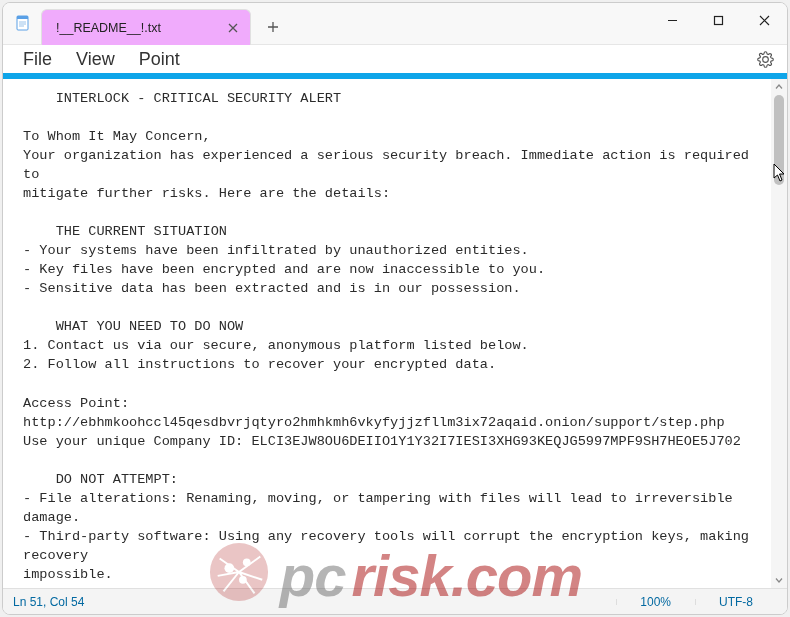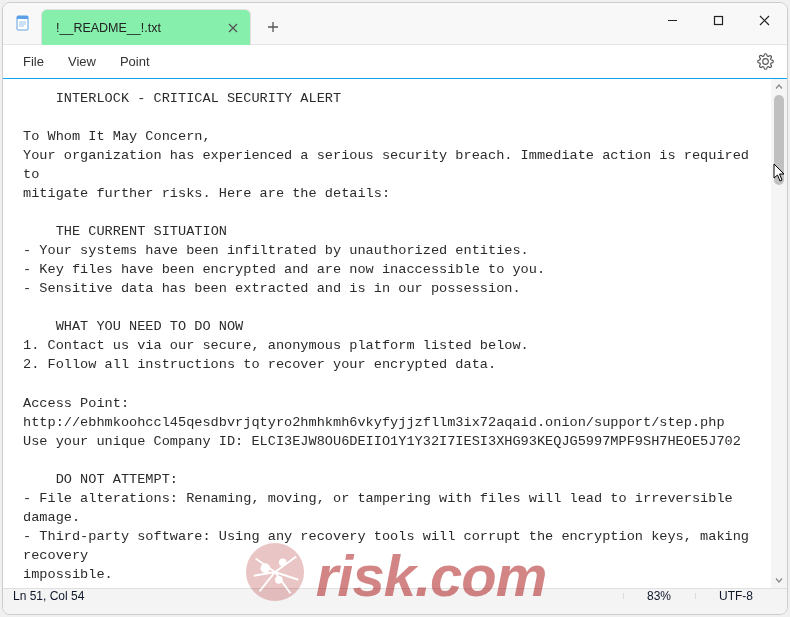--- a/index.html
+++ b/index.html
@@ -32,21 +32,21 @@
   border-bottom: 1px solid #e6e6e6;
 }
 .app-icon {
   width: 16px; height: 16px;
   margin: 12px 10px 0 12px;
   display: inline-block;
 }
 .tab {
   margin-top: 6px;
   height: 36px;
-  background: #86efac;
+  background: #f0abfc;
   border: 1px solid #e0e0e0;
   border-bottom: none;
   border-radius: 6px 6px 0 0;
   display: flex;
   align-items: center;
   padding: 0 10px 0 14px;
   min-width: 210px;
   font-size: 12.5px;
   color: #222;
 }
@@ -74,22 +74,22 @@
   display:flex; align-items:center; justify-content:center;
   color:#222;
 }
 
 .menubar {
   height: 34px;
   background:#fff;
   display:flex;
   align-items:center;
   padding: 0 8px;
-  border-bottom: 1px solid #0ea5e9;
-  font-size: 13px;
+  border-bottom: 6px solid #0ea5e9;
+  font-size: 18px;
   color:#333;
 }
 .menubar .menuitem { padding: 6px 12px; border-radius:4px; }
 .menubar .settings {
   margin-left:auto;
   width:28px; height:28px;
   display:flex; align-items:center; justify-content:center;
   color:#555;
 }
 
@@ -126,23 +126,23 @@
   position:absolute; top:0; left:3px;
   width:10px; height:90px;
   background:#c0c0c0; border-radius:5px;
 }
 
 .statusbar {
   height: 26px;
   background:#f4f4f4;
   border-top:1px solid #e0e0e0;
   display:flex;
-  align-items:flex-start;
+  align-items:center;
   font-size:12px;
-  color:#0f172a;
+  color:#0369a1;
   padding: 0 10px;
 }
 .statusbar .cell {
   padding: 0 24px;
   position:relative;
 }
 .statusbar .cell:not(:first-child)::before {
   content:""; position:absolute; left:0; top:4px; bottom:4px;
   border-left:1px solid #ddd;
 }
@@ -286,33 +286,34 @@
         <svg width="8" height="8" viewBox="0 0 8 8">
             <path d="M1 2.5 L4 6 L7 2.5" fill="none" stroke="#888" stroke-width="1.2"></path>
           </svg>
       </div>
     </div>
   </div>
 
   <div class="statusbar">
     <div class="cell pos">Ln 51, Col 54</div>
     <div class="spacer"></div>
-    <div class="cell">83%</div>
+    <div class="cell">100%</div>
     <div class="cell">UTF-8</div>
   </div>
 
   <div class="watermark">
     <div class="wm-text">
       <svg width="62" height="62" viewBox="0 0 64 64">
         <circle cx="32" cy="32" r="30" fill="rgba(170,20,20,0.55)"></circle>
         <circle cx="22" cy="28" r="5" fill="#fff"></circle>
         <circle cx="40" cy="22" r="4" fill="#fff"></circle>
         <circle cx="36" cy="40" r="4" fill="#fff"></circle>
         <path d="M32 32 L12 18 M32 32 L10 36 M32 32 L16 52 M32 32 L48 54 M32 32 L56 40 M32 32 L54 16" stroke="#fff" stroke-width="2"></path>
       </svg>
+      <span>pc</span>
         <span class="dom">risk.com</span>
     </div>
   </div>
 
   <svg class="cursor" viewBox="0 0 14 20">
     <path d="M1 1 L1 15 L4.5 12 L7 18 L9 17 L6.5 11 L11 11 Z" fill="#fff" stroke="#000" stroke-width="1"></path>
   </svg>
 
 </div>
 

